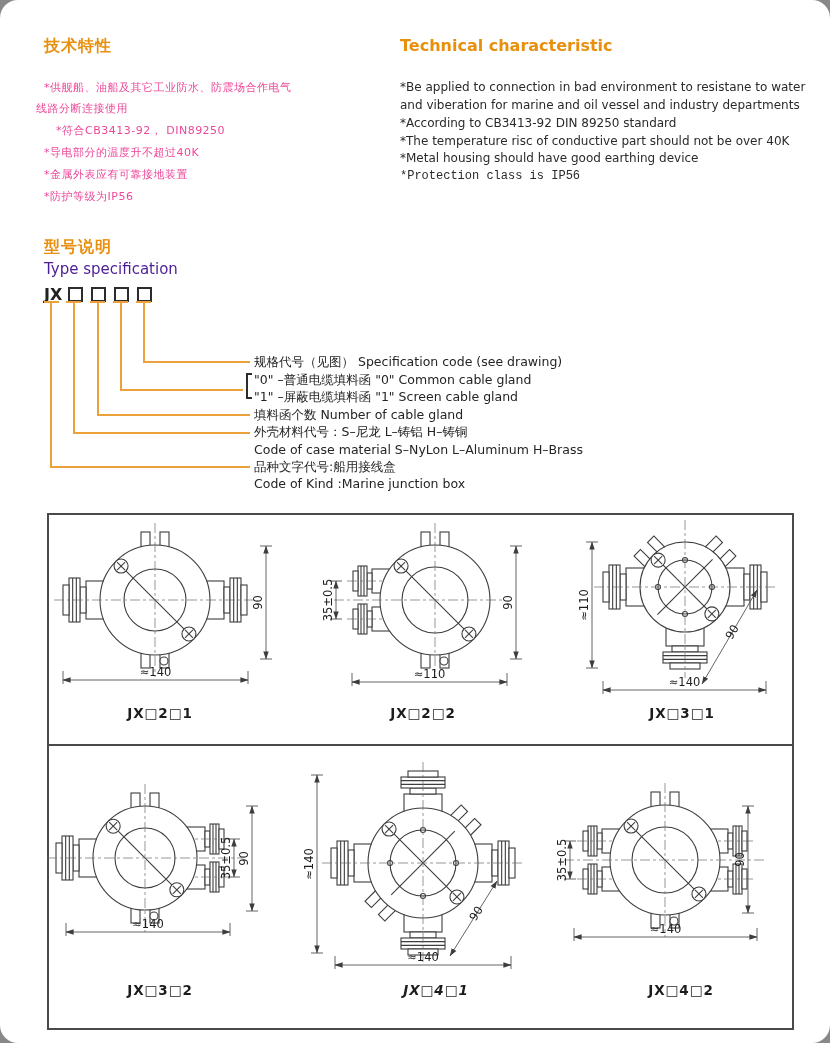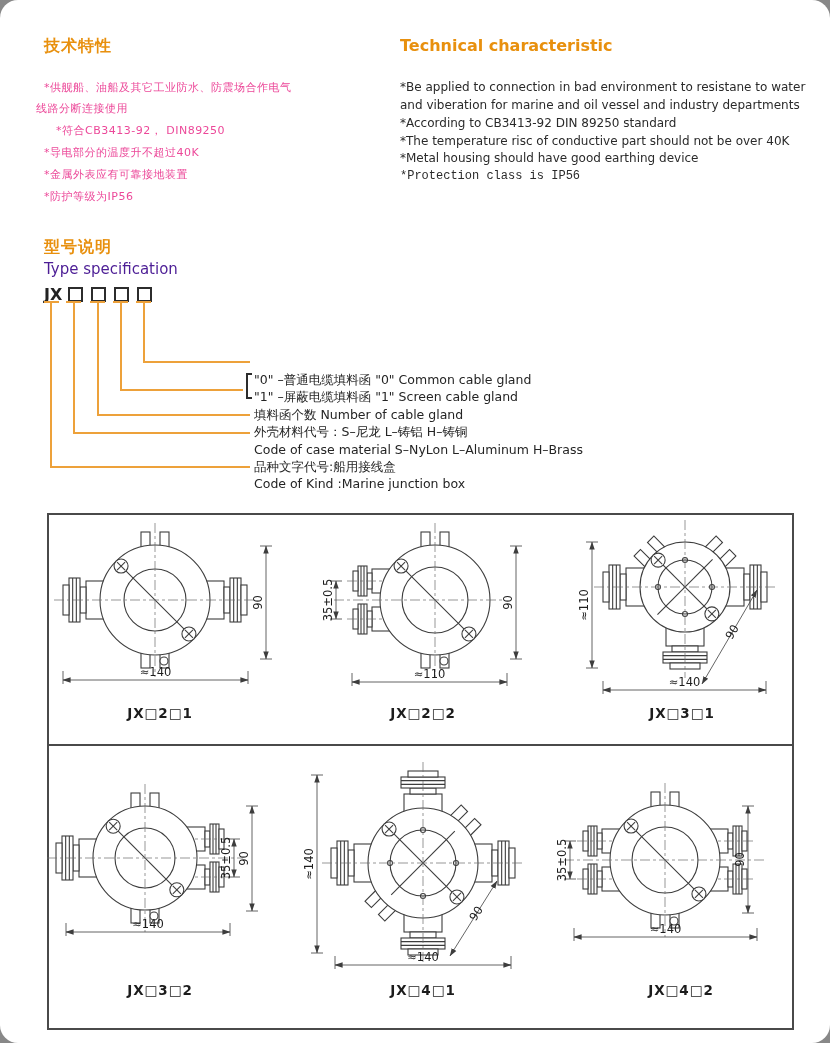--- a/index.html
+++ b/index.html
@@ -69,37 +69,38 @@
   <div class="abs oline" style="left:50px;top:466px;width:200px;height:2px;"></div>
   <div class="abs oline" style="left:73px;top:432px;width:177px;height:2px;"></div>
   <div class="abs oline" style="left:97px;top:414px;width:153px;height:2px;"></div>
   <div class="abs oline" style="left:120px;top:389px;width:123px;height:2px;"></div>
   <div class="abs oline" style="left:143px;top:361px;width:107px;height:2px;"></div>
 
   <div class="abs ink" style="left:246px;top:373px;width:1.5px;height:26px;"></div>
   <div class="abs ink" style="left:246px;top:373px;width:6px;height:1.5px;"></div>
   <div class="abs ink" style="left:246px;top:397px;width:6px;height:1.5px;"></div>
 
+  <div class="abs specrow" style="left:254px;top:354px;">规格代号（见图）  Specification code (see drawing)</div>
   <div class="abs specrow" style="left:254px;top:372px;">"0" –普通电缆填料函   "0"  Common cable gland</div>
   <div class="abs specrow" style="left:254px;top:389px;">"1" –屏蔽电缆填料函   "1"  Screen cable gland</div>
   <div class="abs specrow" style="left:254px;top:407px;">填料函个数  Number of cable gland</div>
   <div class="abs specrow" style="left:254px;top:424px;">外壳材料代号：S–尼龙 L–铸铝 H–铸铜</div>
   <div class="abs specrow" style="left:254px;top:442px;">Code of case material S–NyLon L–Aluminum H–Brass</div>
   <div class="abs specrow" style="left:254px;top:459px;">品种文字代号:船用接线盒</div>
   <div class="abs specrow" style="left:254px;top:476px;">Code of Kind :Marine junction box</div>
 
   <div class="abs panel" style="left:47px;top:513px;width:743px;height:513px;">
     <div class="abs" style="left:0;top:229px;width:100%;height:2px;background:#4a4a4a;"></div>
   </div>
 
   <div class="abs caption" style="left:90px;top:705px;width:140px;">JX□2□1</div>
   <div class="abs caption" style="left:353px;top:705px;width:140px;">JX□2□2</div>
   <div class="abs caption" style="left:612px;top:705px;width:140px;">JX□3□1</div>
   <div class="abs caption" style="left:90px;top:982px;width:140px;">JX□3□2</div>
-  <div class="abs caption" style="left:353px;top:982px;width:140px;">JX□4□1</div>
+  <div class="abs caption" style="left:366px;top:982px;width:140px;font-style:italic;">JX□4□1</div>
   <div class="abs caption" style="left:611px;top:982px;width:140px;">JX□4□2</div>
 
   <svg id="draw-layer" class="abs" style="left:0;top:0;pointer-events:none;" width="830" height="1043">
     <defs>
       <marker id="ar" viewBox="0 0 10 10" refX="9.5" refY="5" markerWidth="10" markerHeight="10" orient="auto-start-reverse">
         <path d="M0,1.6 L10,5 L0,8.4 z" fill="#3d3d3d"></path>
       </marker>
     </defs>
   <g>
         <g transform="rotate(0 155 600)">

